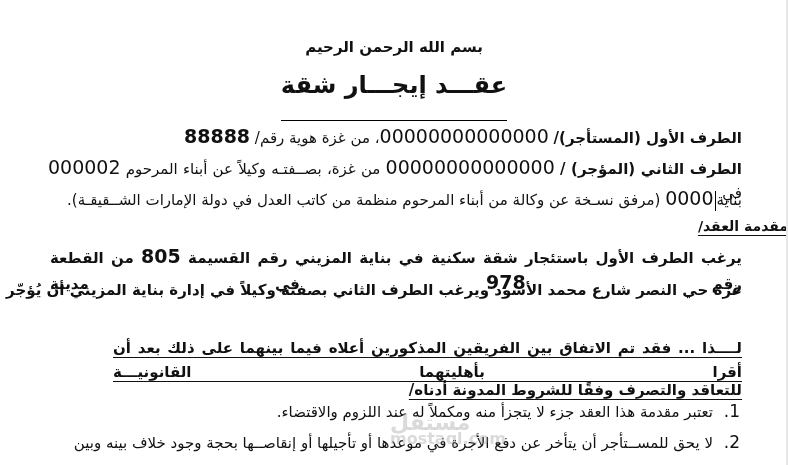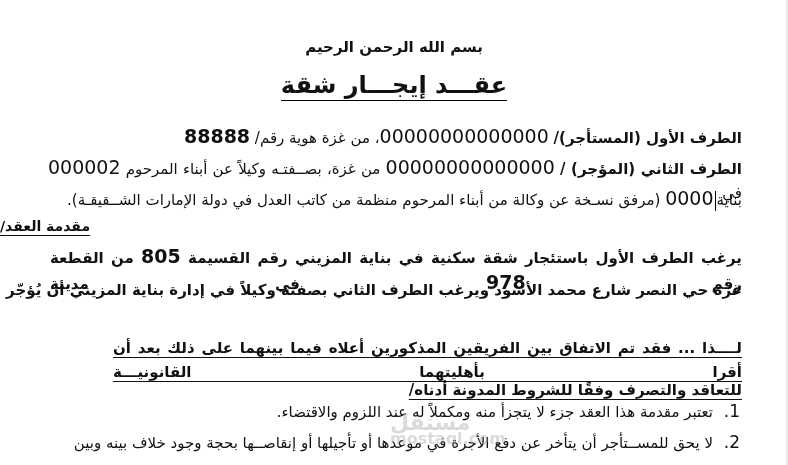--- a/index.html
+++ b/index.html
@@ -11,30 +11,30 @@
   .page { position:absolute; left:0; top:0; width:788px; height:465px; direction:rtl; }
   .basmala {
     position:absolute; top:38px; left:0; width:788px; text-align:center;
     font-size:15px; font-weight:bold; letter-spacing:0;
   }
   .title {
     position:absolute; top:70px; left:0; width:788px; text-align:center;
   }
   .title span {
     font-size:24px; font-weight:bold; display:inline-block;
-    border-bottom:1.5px solid #000; padding-bottom:0; line-height:30px;text-align:right;
+    border-bottom:1.5px solid #000; padding-bottom:20px; line-height:30px;text-align:right;
   }
   .line {
     position:absolute; right:46px; white-space:nowrap; font-size:15px; line-height:24px;
   }
   .justify { left:50px; text-align:justify; text-align-last:justify; white-space:normal; }
   .b { font-weight:bold; }
   .num { font-family:"DejaVu Sans", sans-serif; font-size:19px; }
   .numb { font-family:"DejaVu Sans", sans-serif; font-size:19px; font-weight:bold; }
-  .centered { left:0; right:0; text-align:left; }
+  .centered { left:0; right:0; text-align:right; }
   .u { text-decoration:underline; text-underline-offset:4px; }
   .cursor { display:inline-block; width:1px; height:20px; background:#000; vertical-align:middle; margin:0 1px; }
   .watermark {
     position:absolute; left:390px; top:410px; font-size:22px; color:rgba(150,150,150,0.35);
     font-weight:bold; direction:ltr;
   }
   .watermark small { display:block; font-size:16px; margin-top:-6px; text-align:center; }
   .li-num { font-family:"DejaVu Sans", sans-serif; font-size:17px; margin-left:6px; }
   .right-edge { position:absolute; right:0; top:0; width:2px; height:465px; background:#e8e8e8; }
 </style>

